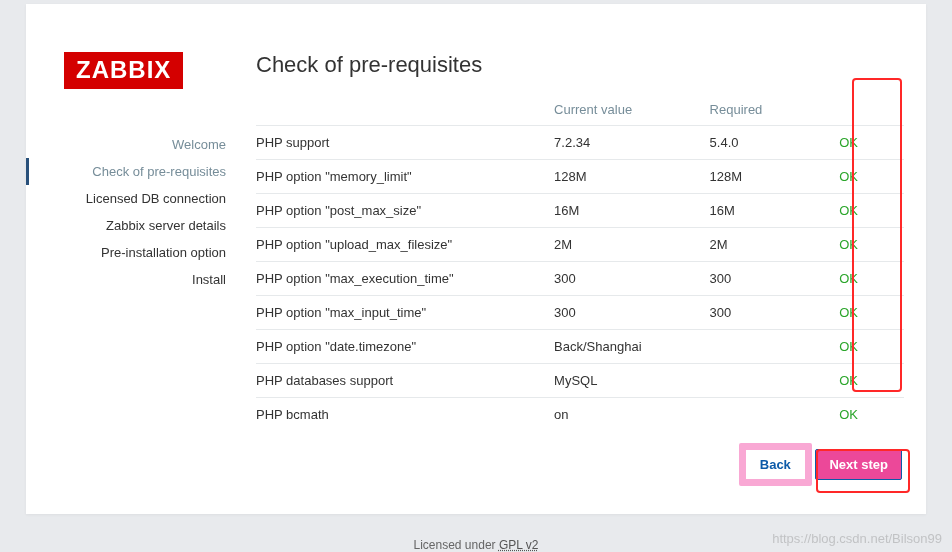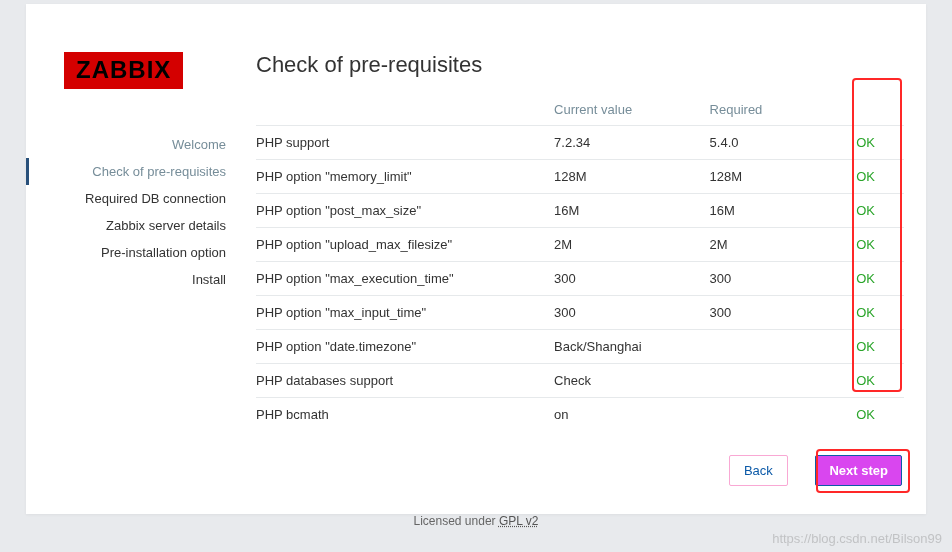--- a/index.html
+++ b/index.html
@@ -21,21 +21,21 @@
   }
   .sidebar {
     position: absolute;
     left: 0;
     top: 0;
     width: 200px;
     padding: 48px 0 0 38px;
   }
   .logo {
     background: #d40000;
-    color: #000000;
+    color: #ffffff;
     font-weight: bold;
     font-size: 24px;
     letter-spacing: 1px;
     padding: 4px 12px 5px 12px;
     display: inline-block;
   }
   .nav {
     margin-top: 42px;
     border-left: 3px solid transparent;
     margin-left: -38px;
@@ -94,52 +94,53 @@
   }
   th.col-name { width: 46%; }
   th.col-curr { width: 24%; margin-top: 12px; }
   th.col-req  { width: 20%; }
   th.col-stat { width: 10%; text-align: right; }
   td {
     padding: 9px 8px 9px 0;
     border-bottom: 1px solid #e6e9eb;
     color: #333;
   }
-  td.col-stat { text-align: center; padding-right: 12px; }
+  td.col-stat { text-align: left; padding-right: 12px; }
   .ok { color: #2aa52a; }
   .status-highlight {
     position: absolute;
     border: 2.5px solid #ff2828;
     border-radius: 4px;
     pointer-events: none;
     right: 2px;
     top: 26px;
     width: 50px;
     height: 314px;
   }
   .buttons {
     position: absolute;
     right: 2px;
     bottom: 10px;
   }
   .btn-back {
     display: inline-block;
-    border: 1px solid #f9a8d4;
+    border: 7px solid #f9a8d4;
     color: #0c5aa8;
     background: #fff;
     padding: 7px 14px;
     font-size: 13px;
     border-radius: 2px;
     cursor: pointer;
-    margin-right: 24px;
+    margin-right: 0;
+    font-weight: bold;
   }
   .btn-next {
     display: inline-block;
     border: 1px solid #0c5aa8;
-    background: #d946ef;
+    background: #ec4899;
     color: #fff;
     padding: 7px 13px;
     font-size: 13px;
     font-weight: bold;
     border-radius: 2px;
     cursor: pointer;
   }
   .next-highlight {
     position: absolute;
     border: 2.5px solid #ff2828;
@@ -147,42 +148,42 @@
     pointer-events: none;
     right: -6px;
     bottom: 3px;
     width: 94px;
     height: 44px;
   }
   .footer {
     text-align: center;
     color: #666;
     font-size: 12px;
-    margin-top: 0;
+    margin-top: 24px;
   }
   .footer a { color: #555; text-decoration: underline dotted; }
   .watermark {
     position: absolute;
     right: 10px;
     bottom: 6px;
     color: rgba(120,120,120,0.35);
     font-size: 13px;
   }
 </style>
 </head>
 <body>
 
 <div class="container">
 
   <div class="sidebar">
     <div class="logo">ZABBIX</div>
     <div class="nav" id="nav">
         <div class="nav-item done">Welcome</div>
         <div class="nav-item active">Check of pre-requisites</div>
-        <div class="nav-item ">Required DB connection</div>
+        <div class="nav-item ">Licensed DB connection</div>
         <div class="nav-item ">Zabbix server details</div>
         <div class="nav-item ">Pre-installation option</div>
         <div class="nav-item ">Install</div>
       </div>
   </div>
 
   <div class="main">
     <h1>Check of pre-requisites</h1>
 
     <div class="scroll-area">
@@ -233,21 +234,21 @@
               <td class="col-stat"><span class="ok">OK</span></td>
             </tr>
             <tr>
               <td>PHP option "date.timezone"</td>
               <td>Back/Shanghai</td>
               <td></td>
               <td class="col-stat"><span class="ok">OK</span></td>
             </tr>
             <tr>
               <td>PHP databases support</td>
-              <td>Check</td>
+              <td>MySQL</td>
               <td></td>
               <td class="col-stat"><span class="ok">OK</span></td>
             </tr>
             <tr>
               <td>PHP bcmath</td>
               <td>on</td>
               <td></td>
               <td class="col-stat"><span class="ok">OK</span></td>
             </tr>
           </tbody>

